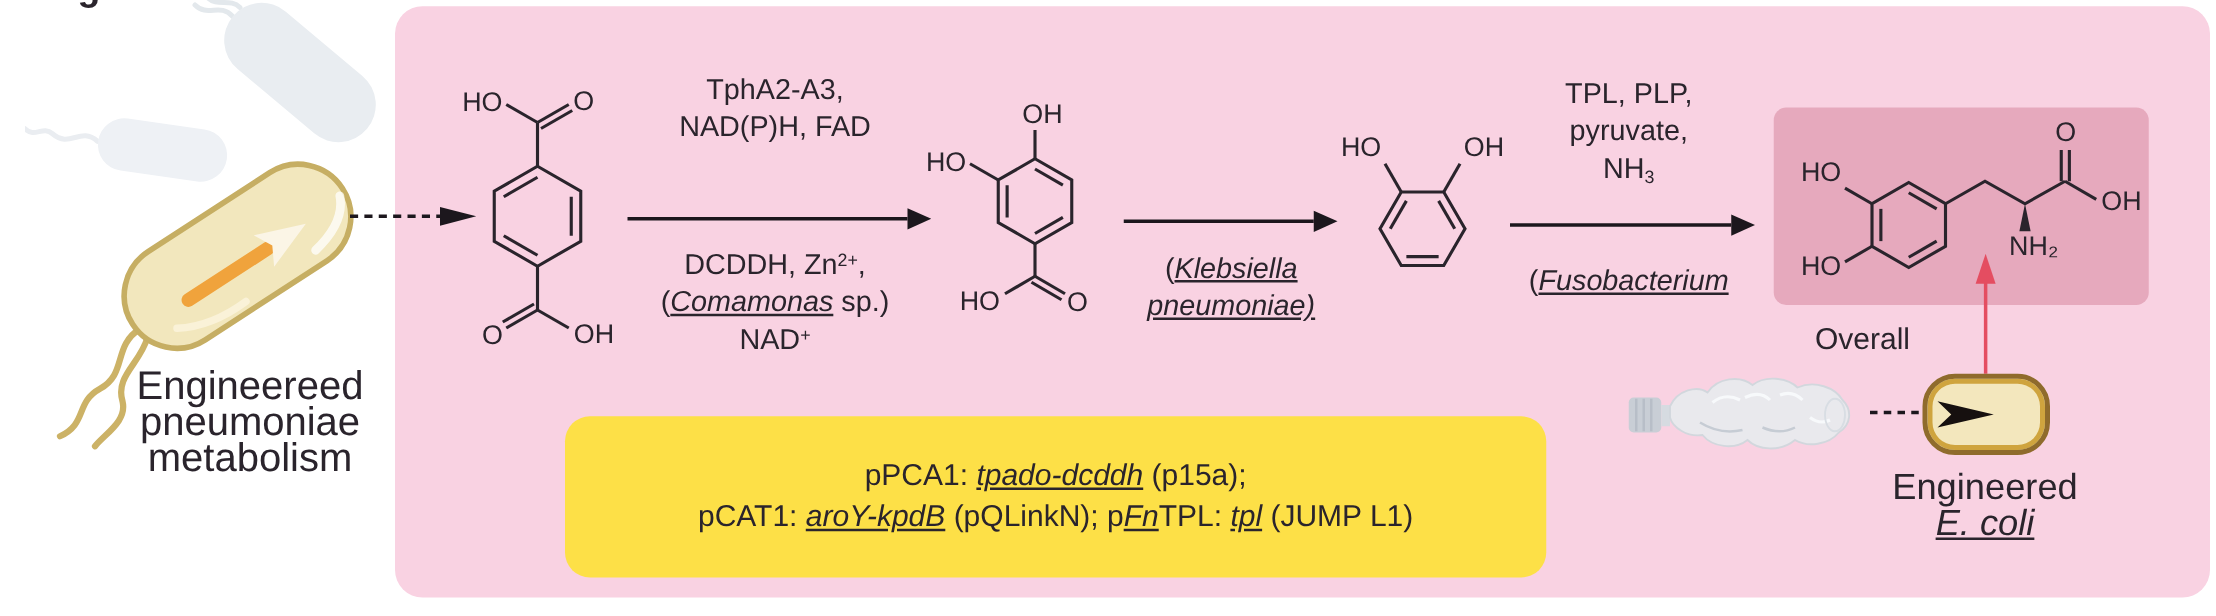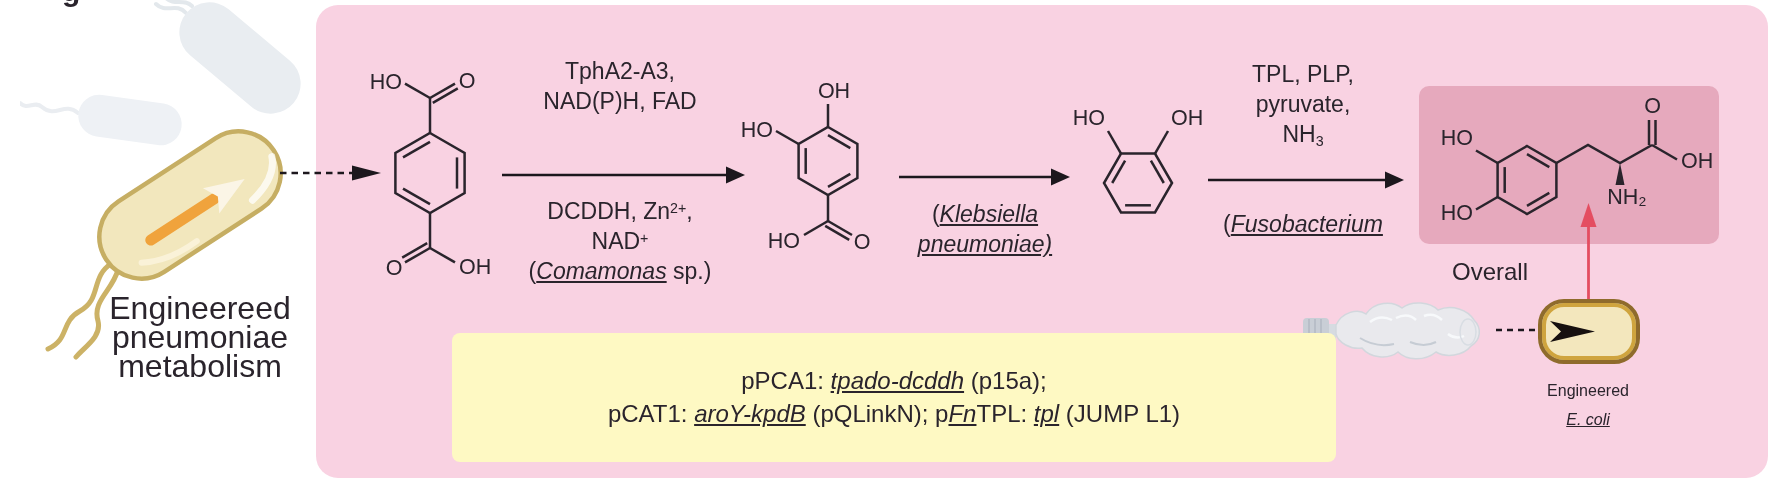--- a/index.html
+++ b/index.html
@@ -8,33 +8,33 @@
     font-family:"Liberation Sans","DejaVu Sans",sans-serif;color:#2a242c;
   }
   .abs{position:absolute;}
   .panel{
     left:316px;top:5px;width:1452px;height:473px;border-radius:22px;background:#f9d2e2;
   }
   .product-box{
     left:1419px;top:86px;width:300px;height:158px;border-radius:10px;background:#e6a9bd;
   }
   .plasmid-box{
-    left:452px;top:333px;width:884px;height:129px;border-radius:8px;background:#fef9c3;
+    left:452px;top:333px;width:785px;height:129px;border-radius:20px;background:#fde047;
     display:flex;flex-direction:column;justify-content:center;align-items:center;gap:3px;
   }
   .cap{position:absolute;text-align:center;font-size:23px;line-height:30px;}
   .line{white-space:nowrap;}
   .pline{white-space:nowrap;font-size:24px;line-height:30px;}
   .it{font-style:italic;text-decoration:underline;}
   sup,sub{font-size:.62em;position:relative;vertical-align:baseline;line-height:0;}
   sup{top:-.45em;}
   sub{top:.25em;}
   .left-caption{left:73px;top:294px;width:254px;text-align:center;font-size:32px;line-height:29px;}
   .overall-label{left:1452px;top:258px;width:135px;text-align:left;font-size:24px;}
-  .ecoli-caption{left:1503px;top:376px;width:170px;text-align:center;font-size:16px;line-height:29px;}
+  .ecoli-caption{left:1503px;top:376px;width:170px;text-align:center;font-size:29px;line-height:29px;}
   .ecoli-cell{
     left:1538px;top:299px;width:102px;height:65px;box-sizing:border-box;
     border:4px solid #8f6b2c;border-radius:26px;background:#f3e7bd;
     box-shadow:inset 0 0 0 4px #cfa43e;
   }
   .gclip{left:62px;top:0;height:7px;width:40px;overflow:hidden;}
   .gclip span{display:block;font-weight:700;font-size:30px;line-height:30px;transform:translateY(-24px);}
   svg{display:block;}
   svg text{font-family:"Liberation Sans","DejaVu Sans",sans-serif;font-size:21.5px;fill:#2a242c;}
   .chem{stroke:#2a242c;stroke-width:2.5;fill:none;}
@@ -111,22 +111,22 @@
   <div class="cap" style="left:493px;top:56px;width:254px;">
     <div class="line"><span>TphA2-A3,</span></div>
     <div class="line"><span>NAD(P)H, FAD</span></div>
   </div>
   <svg class="abs" style="left:500px;top:161px;" width="248" height="28" viewBox="0 0 248 28">
     <line x1="2" y1="14" x2="226" y2="14" class="arrowline"></line>
     <polygon points="226,5.5 245,14 226,22.5" class="arrowhead"></polygon>
   </svg>
   <div class="cap" style="left:493px;top:196px;width:254px;">
     <div class="line"><span>DCDDH, Zn</span><sup>2+</sup><span>,</span></div>
+    <div class="line"><span>(</span><span class="it">Comamonas</span><span> sp.)</span></div>
     <div class="line"><span>NAD</span><sup>+</sup></div>
-    <div class="line"><span>(</span><span class="it">Comamonas</span><span> sp.)</span></div>
   </div>
 
   <svg class="abs" style="left:733px;top:40px;" width="190" height="230" viewBox="0 0 190 230">
     <polygon class="chem" points="95,87 124.4,104 124.4,138 95,155 65.6,138 65.6,104"></polygon>
     <line class="chem" x1="95" y1="95.2" x2="117.3" y2="108.1"></line>
     <line class="chem" x1="117.3" y1="133.9" x2="95" y2="146.8"></line>
     <line class="chem" x1="72.7" y1="133.9" x2="72.7" y2="108.1"></line>
     <line class="chem" x1="95" y1="87" x2="95" y2="64"></line>
     <line class="chem" x1="65.6" y1="104" x2="43" y2="91"></line>
     <line class="chem" x1="95" y1="155" x2="95" y2="181"></line>

